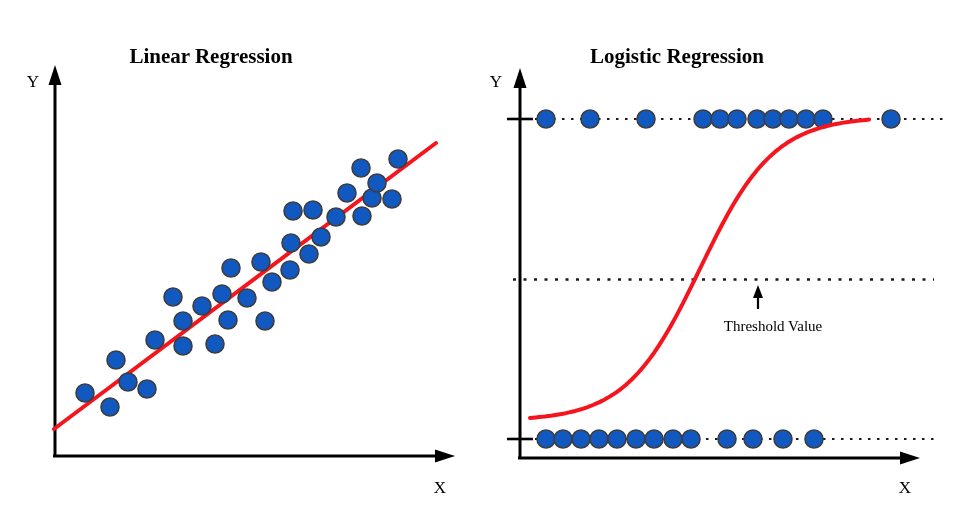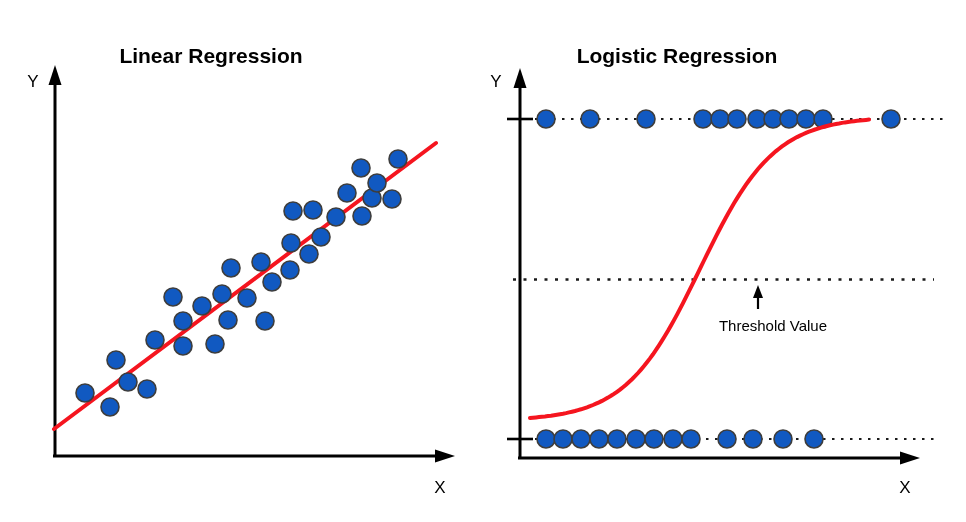--- a/index.html
+++ b/index.html
@@ -1,21 +1,21 @@
 <!DOCTYPE html>
 <html><head>
 <meta charset="utf-8">
 <style>
   html, body { margin: 0; padding: 0; background: #ffffff; }
   .canvas {
     position: relative;
     width: 966px;
     height: 522px;
     background: #ffffff;
-    font-family: Liberation Sans, sans-serif;
+    font-family: Liberation Serif, serif;
     overflow: hidden;
   }
   svg.plot { position: absolute; top: 0; }
   #left-plot  { left: 0; }
   #right-plot { left: 483px; }
   text { fill: #000000; }
   .plot-title { font-size: 21px; font-weight: bold; }
   .axis-label { font-size: 17px; }
   .annotation { font-size: 15px; }
 </style>

